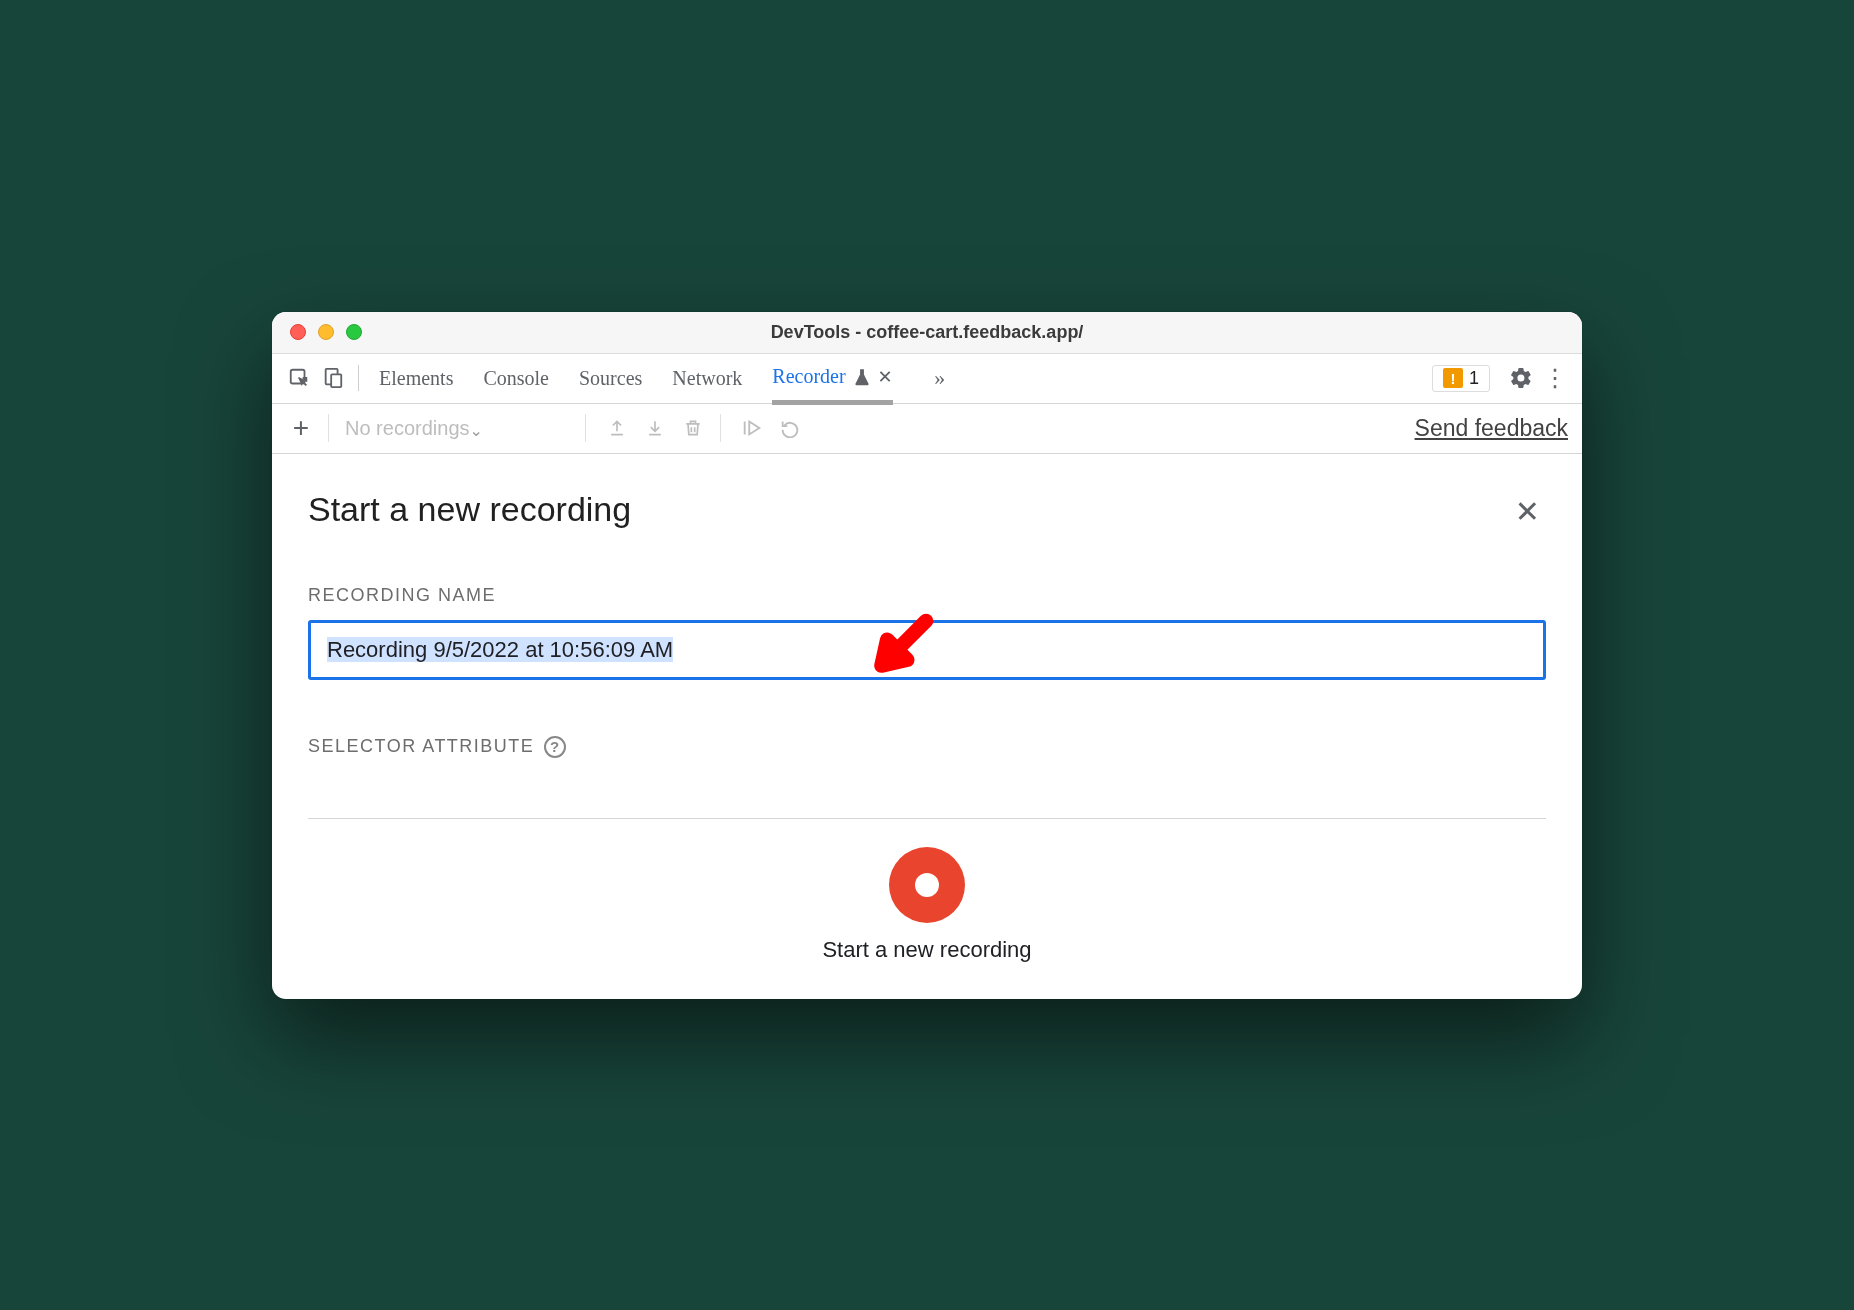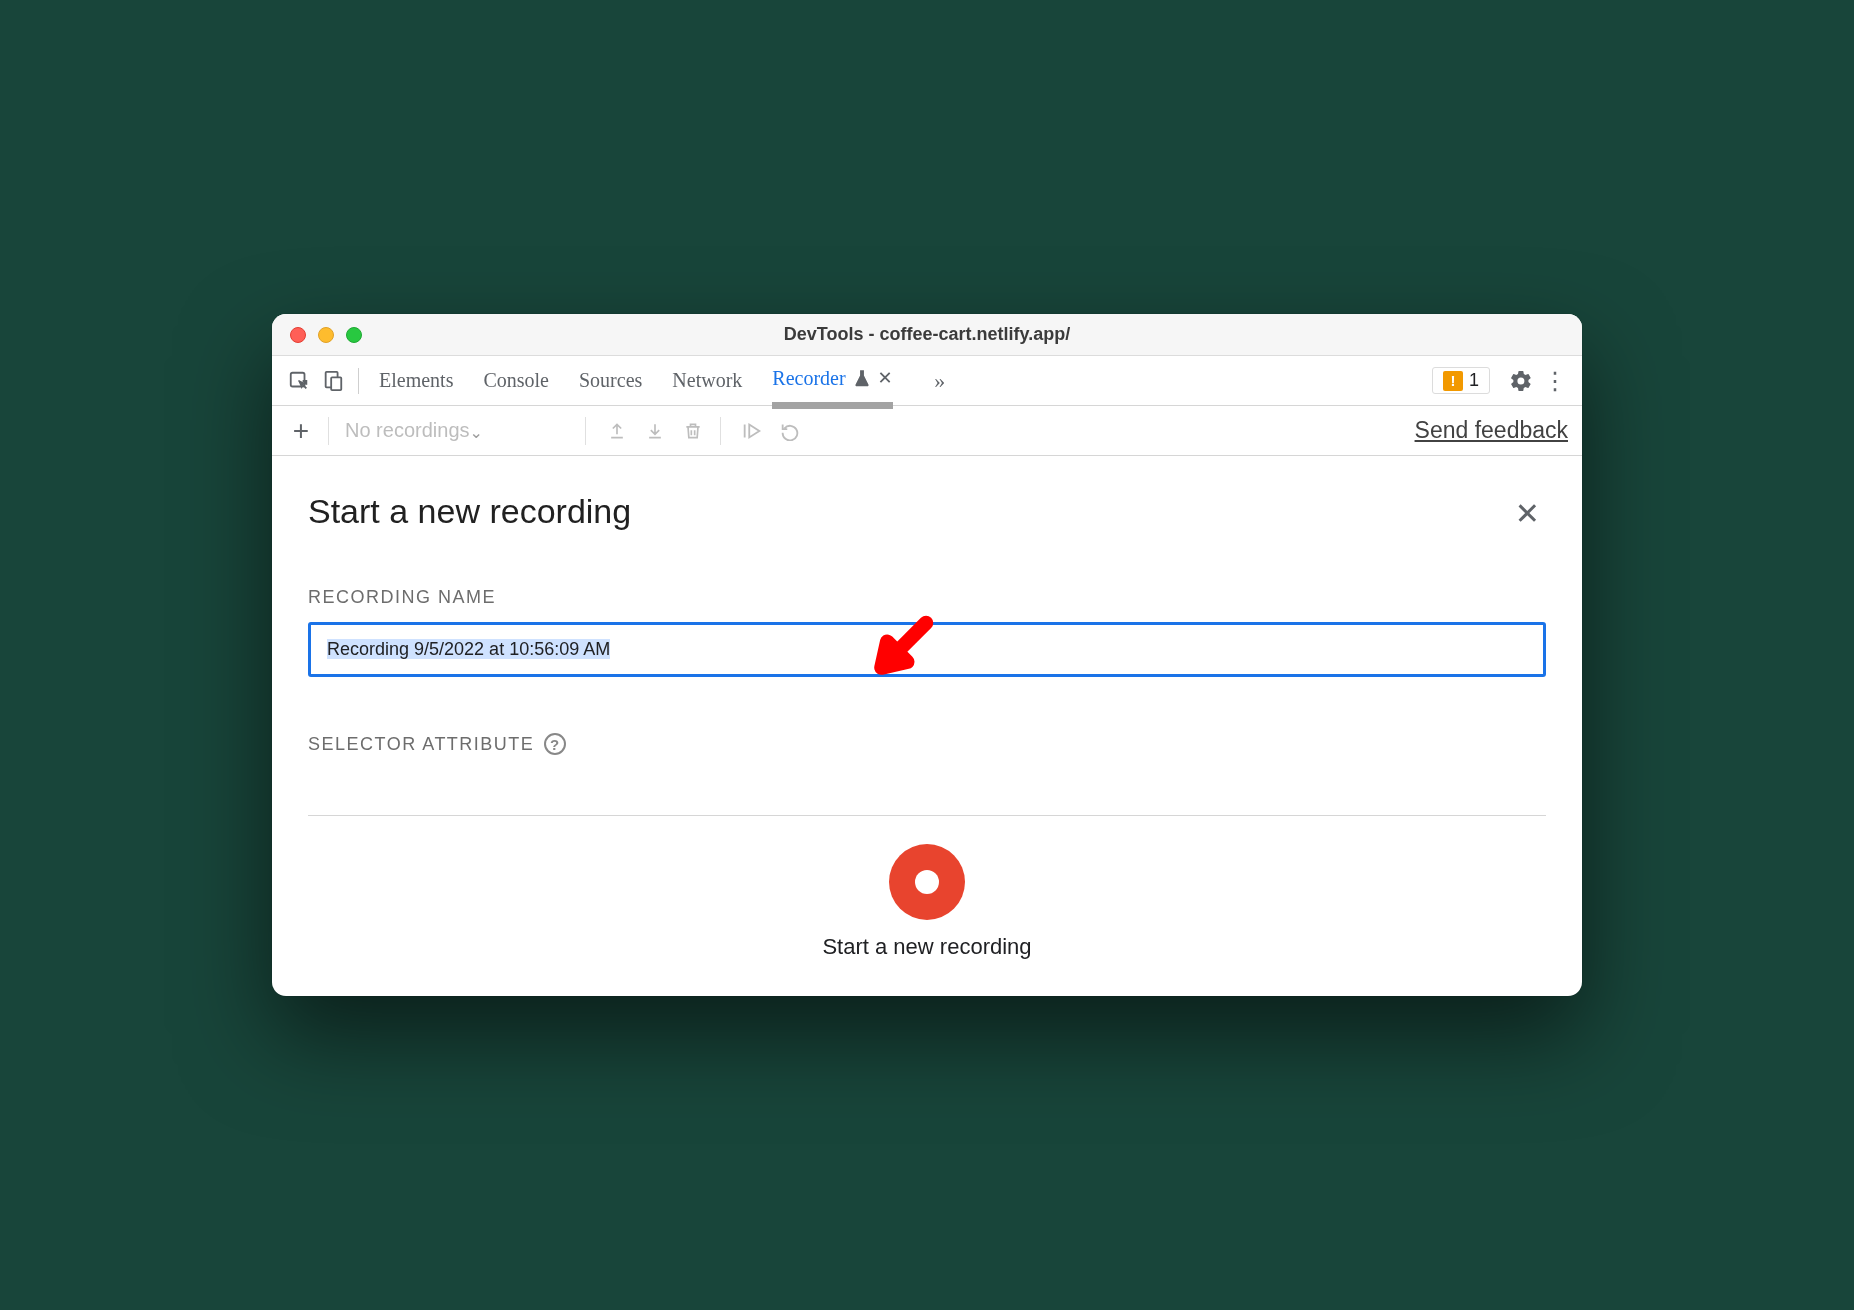--- a/index.html
+++ b/index.html
@@ -66,21 +66,21 @@
     font-size: 20px;
     color: #5f6368;
     padding: 12px 0;
     cursor: pointer;
     display: flex;
     align-items: center;
     gap: 8px;
   }
   .tab.active {
     color: #1a73e8;
-    border-bottom: 7px solid #a3a3a3;
+    border-bottom: 5px solid #a3a3a3;
     margin-bottom: -2px;
   }
   .tab.active .x { color:#5f6368; font-size: 18px; }
   .spacer { flex: 1; }
   .issues-badge {
     display: flex; align-items: center; gap: 6px;
     background:#fff; border:1px solid #dcdcdc; border-radius:3px;
     padding: 2px 10px; font-size: 18px; color:#202124;
   }
   .issues-badge .warn {
@@ -118,21 +118,21 @@
     width:22px;height:22px;border:2px solid #888;border-radius:50%;
     display:inline-flex;align-items:center;justify-content:center;
     font-size:15px;font-weight:600;color:#888;
   }
   .input-focused {
     width: 100%;
     margin-top: 14px;
     border: 3px solid #1a73e8;
     border-radius: 3px;
     padding: 14px 16px;
-    font-size: 18px;
+    font-size: 22px;
     color:#202124;
   }
   .input-focused .sel { background:#cfe2ff; }
   .input-plain {
     width: 100%;
     margin-top: 14px;
     border: 1px solid #dadce0;
     border-radius: 3px;
     padding: 14px 16px;
     font-size: 22px;
@@ -167,21 +167,21 @@
 <body>
 
 <div class="window">
 
   <div class="titlebar">
     <div class="traffic">
       <div class="tl red"></div>
       <div class="tl yellow"></div>
       <div class="tl green"></div>
     </div>
-    <div class="title">DevTools - coffee-cart.netlify.app/</div>
+    <div class="title">DevTools - coffee-cart.feedback.app/</div>
   </div>
 
   <div class="tabs-row">
     <div class="iconbtn">
       <svg width="22" height="22" viewBox="0 0 24 24" fill="none" stroke="#5f6368" stroke-width="2">
         <rect x="3" y="3" width="15" height="15" rx="2"></rect>
         <path d="M12 12 L20 20 M16 12 L20 12 L20 16" fill="#5f6368" stroke="#5f6368"></path>
         <path d="M11 11 L21 15 L16 16 L15 21 Z" fill="#5f6368" stroke="none"></path>
       </svg>
     </div>

